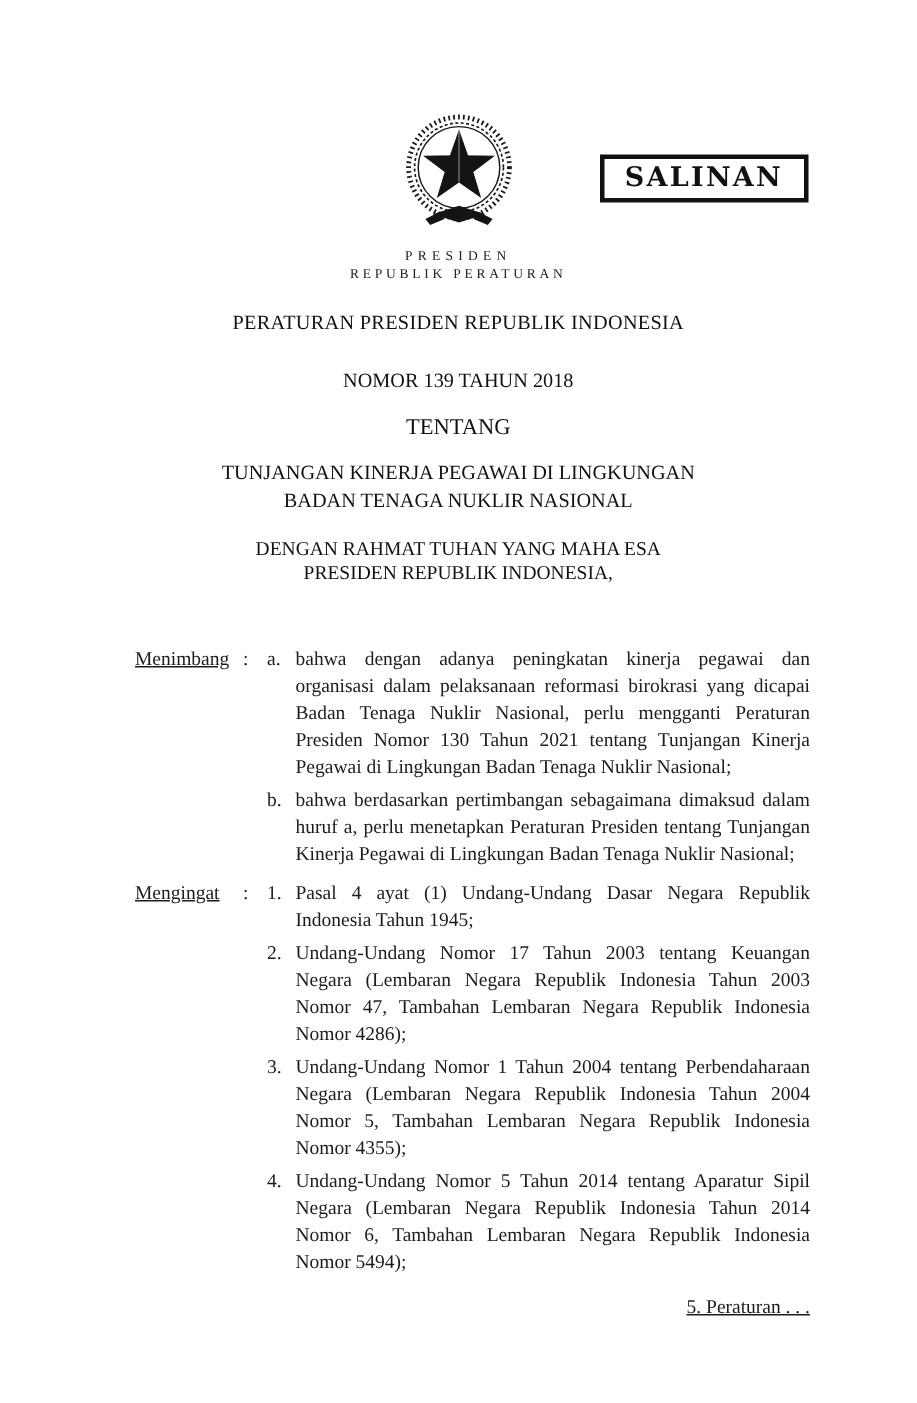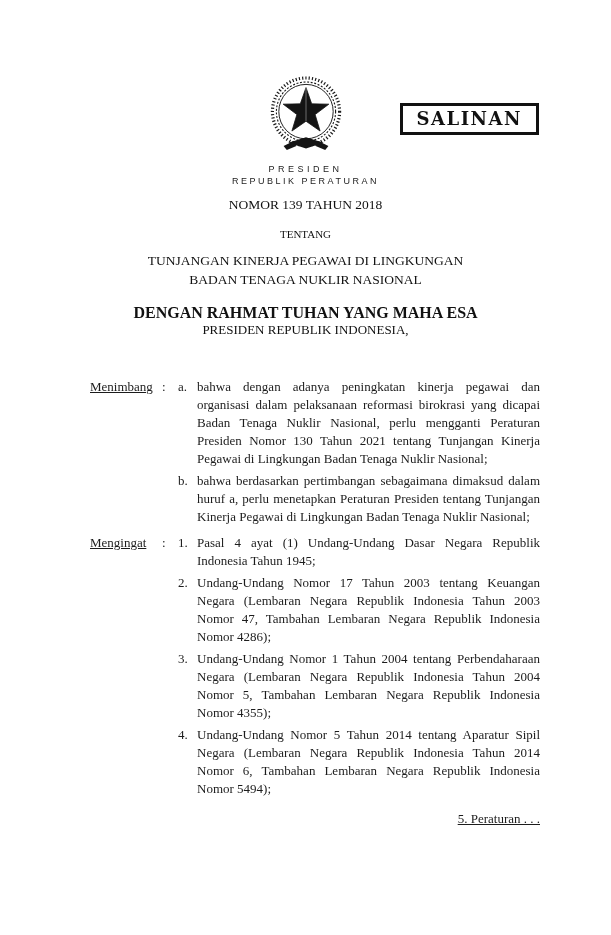--- a/index.html
+++ b/index.html
@@ -10,31 +10,31 @@
   }
   .salinan {
     position:absolute; top:103px; right:72px;
     border:3px solid #111; padding:2px 14px 3px;
     font-family:"DejaVu Serif", serif;
     font-weight:bold; font-size:18px; letter-spacing:1.5px; color:#111;
     background:#fff;
     text-align:center;
   }
   .emblem-wrap { width:80px; margin:74px auto 6px; }
-  .letterhead { text-align:center; font-family:Liberation Sans, sans-serif; color:#222; }
+  .letterhead { text-align:center; font-family:Liberation Serif, serif; color:#222; }
   .letterhead .l1 { font-size:9px; letter-spacing:3.5px; }
   .letterhead .l2 { font-size:9px; letter-spacing:2.5px; margin-top:2px; }
 
   .title-block { text-align:center; color:#111; }
   .t-main  { margin-top:20px; font-size:13.5px; letter-spacing:0.2px; }
-  .t-nomor { margin-top:11px;  font-size:13.5px; }
-  .t-tentang { margin-top:15px; font-size:11px; }
+  .t-nomor { margin-top:23px;  font-size:13.5px; }
+  .t-tentang { margin-top:15px; font-size:15px; }
   .t-sub1 { margin-top:13px; font-size:13.5px; }
   .t-sub2 { margin-top:3px;  font-size:13.5px; }
-  .t-rahmat { margin-top:16px; font-size:16px;font-weight:bold; }
+  .t-rahmat { margin-top:16px; font-size:13px; }
   .t-presiden { font-size:13px; }
 
   .body-content { padding:0 71px 0 90px; margin-top:40px; }
 
   .section { display:grid; grid-template-columns:72px 16px 1fr; align-items:start; }
   .section + .section { margin-top:8px; }
   .sec-label { font-size:13px; line-height:18px;text-decoration:underline; }
   .sec-colon { font-size:13px; line-height:18px; }
   .sec-items { }
   .item { display:grid; grid-template-columns:19px 1fr; }
@@ -68,20 +68,21 @@
       <path d="M78 90 L66 84 L62 90 L74 95 Z" fill="#141414"></path>
     </svg>
   </div>
 
   <div class="letterhead">
     <div class="l1">PRESIDEN</div>
     <div class="l2">REPUBLIK PERATURAN</div>
   </div>
 
   <div class="title-block">
+    <div class="t-main">PERATURAN PRESIDEN REPUBLIK INDONESIA</div>
     <div class="t-nomor">NOMOR 139 TAHUN 2018</div>
     <div class="t-tentang">TENTANG</div>
     <div class="t-sub1">TUNJANGAN KINERJA PEGAWAI DI LINGKUNGAN</div>
     <div class="t-sub2">BADAN TENAGA NUKLIR NASIONAL</div>
     <div class="t-rahmat">DENGAN RAHMAT TUHAN YANG MAHA ESA</div>
     <div class="t-presiden">PRESIDEN REPUBLIK INDONESIA,</div>
   </div>
 
   <div class="body-content">
 

